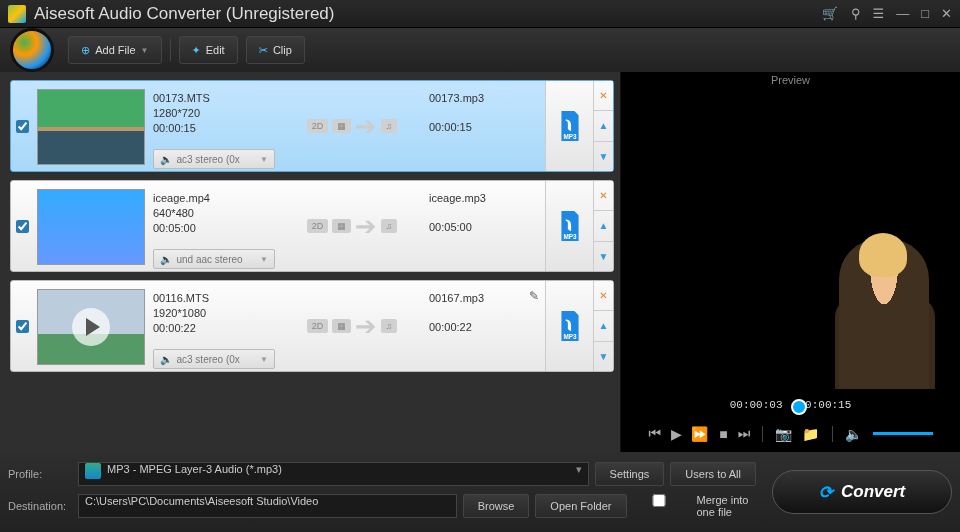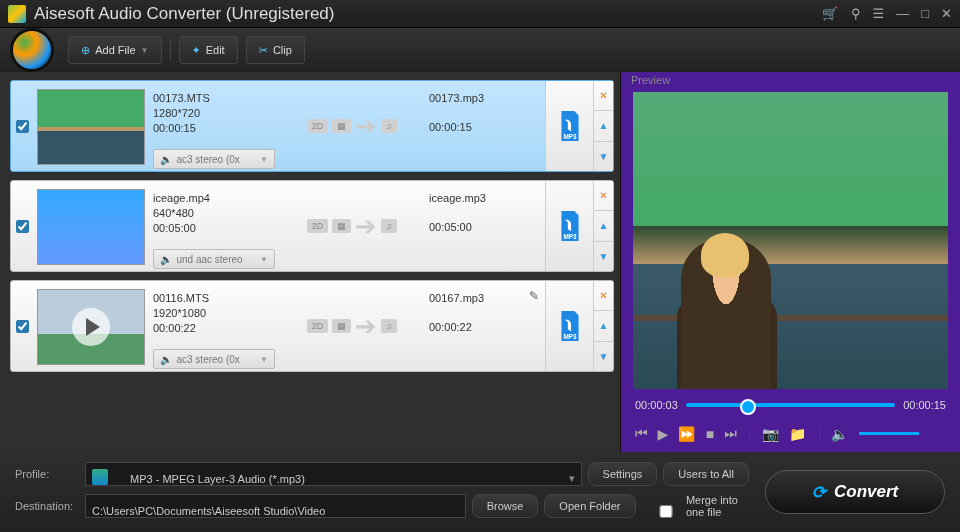--- a/index.html
+++ b/index.html
@@ -39,47 +39,47 @@
 .bigarrow { color:#ccc; font-size:26px; }
 .out { width:120px; padding:10px 4px; color:#333; font-size:11px; line-height:15px; position:relative; }
 .pencil { position:absolute; right:6px; top:8px; color:#555; font-size:12px; }
 .fmtslot { width:48px; display:flex; align-items:center; justify-content:center; border-left:1px solid #ccc; background:linear-gradient(#fafafa,#e5e5e5); }
 .fmticon { width:26px; height:30px; }
 .sidebtns { width:20px; display:flex; flex-direction:column; border-left:1px solid #ccc; background:linear-gradient(#fafafa,#e5e5e5); }
 .sidebtns span { flex:1; display:flex; align-items:center; justify-content:center; font-size:10px; color:#777; cursor:pointer; border-bottom:1px solid #ccc; }
 .sidebtns span:last-child { border:none; }
 
 
-.preview { flex:1; background:#4c1d95; display:flex; flex-direction:column; border-left:1px solid #111; }
+.preview { flex:1; background:#000000; display:flex; flex-direction:column; border-left:1px solid #111;align-items:center; }
 .pv-head { height:20px; padding:2px 10px; color:#888; font-size:11px; }
 .pv-img { flex:1; margin:0 12px; background:linear-gradient(to bottom,#5a7 0%,#4a6 45%,#2a4a30 45%,#b8976b 58%,#3a5a6a 58%,#2a4a55 100%); position:relative; }
 .pv-kid { position:absolute; left:48px; bottom:0; width:90px; height:150px; background:radial-gradient(ellipse at 50% 18%,#f0c090 0%,#f0c090 22%,transparent 22%),linear-gradient(#403020 0%,#403020 100%); border-radius:40px 40px 0 0; }
 .pv-kid::before { content:""; position:absolute; top:-6px; left:20px; width:48px; height:44px; background:#e8c070; border-radius:50% 50% 40% 40%; }
 .pv-shirt { position:absolute; left:44px; bottom:0; width:100px; height:92px; background:#3a2a1a; border-radius:20px 20px 0 0; }
 .pv-rail { position:absolute; left:0; right:0; bottom:68px; height:6px; background:#5a4a3a; }
 .pv-timebar { display:flex; align-items:center; gap:8px; padding:10px 14px; }
-.pv-timebar .t { color:#ddd; font-size:11px; }
+.pv-timebar .t { color:#ddd; font-size:11px;font-family:Liberation Mono, monospace; }
 .slider { flex:1; height:4px; background:#0af; position:relative; border-radius:2px; }
 .slider::after { content:""; position:absolute; left:26%; top:-4px; width:12px; height:12px; border-radius:50%; background:#0af; border:2px solid #fff; }
 .pv-ctrls { display:flex; align-items:center; gap:10px; padding:4px 14px 10px; color:#aaa; }
 .pv-ctrls .b { font-size:14px; cursor:pointer; }
 .pv-ctrls .vdiv { width:1px; height:16px; background:#444; margin:0 2px; }
 .vol { width:60px; height:3px; background:#0af; }
 
 
-.bottom { height:80px; background:linear-gradient(#2e2e2e,#222); padding:10px 15px; display:flex; gap:16px; }
+.bottom { height:80px; background:linear-gradient(#2e2e2e,#222); padding:10px 8px; display:flex; gap:16px; }
 .fields { flex:1; display:flex; flex-direction:column; gap:8px; }
 .row { display:flex; align-items:center; gap:6px; }
 .lbl { width:64px; color:#aaa; font-size:11px; }
-.profilesel { flex:1; display:flex; align-items:flex-end; background:#1a1a1a; border:1px solid #444; height:24px; padding:0 6px; gap:22px; color:#ccc; font-size:11px; }
+.profilesel { flex:1; display:flex; align-items:flex-start; background:#1a1a1a; border:1px solid #444; height:24px; padding:0 6px; gap:6px; color:#ccc; font-size:11px; }
 .profilesel .ficon { width:16px; height:16px; background:linear-gradient(#3a8,#18c); border-radius:2px; }
 .profilesel .dd { margin-left:auto; color:#888; }
-.sbtn { background:linear-gradient(#3a3a3a,#282828); border:1px solid #444; height:24px; padding:0 14px; color:#ccc; font-size:11px; cursor:pointer; border-radius:8px; }
+.sbtn { background:linear-gradient(#3a3a3a,#282828); border:1px solid #444; height:24px; padding:0 14px; color:#ccc; font-size:11px; cursor:pointer; border-radius:2px; }
 .destrow input { width:56%; }
-.chk { display:flex; align-items:flex-end; gap:0; color:#ccc; font-size:11px; margin-left:4px; }
+.chk { display:flex; align-items:flex-start; gap:16px; color:#ccc; font-size:11px; margin-left:4px; }
 .convert { width:180px; height:44px; margin-top:8px; border-radius:22px; background:linear-gradient(#333,#111); border:1px solid #555; display:flex; align-items:center; justify-content:center; gap:8px; color:#fff; font-size:17px; font-weight:bold; font-style:italic; cursor:pointer; }
 .convert .spin { color:#0af; font-size:17px; }
 </style>
 </head>
 <body>
 
 <div class="titlebar">
   <div class="logo-mini"></div>
   <div class="titlebar-text">Aisesoft Audio Converter (Unregistered)</div>
   <div class="titlebar-icons">

